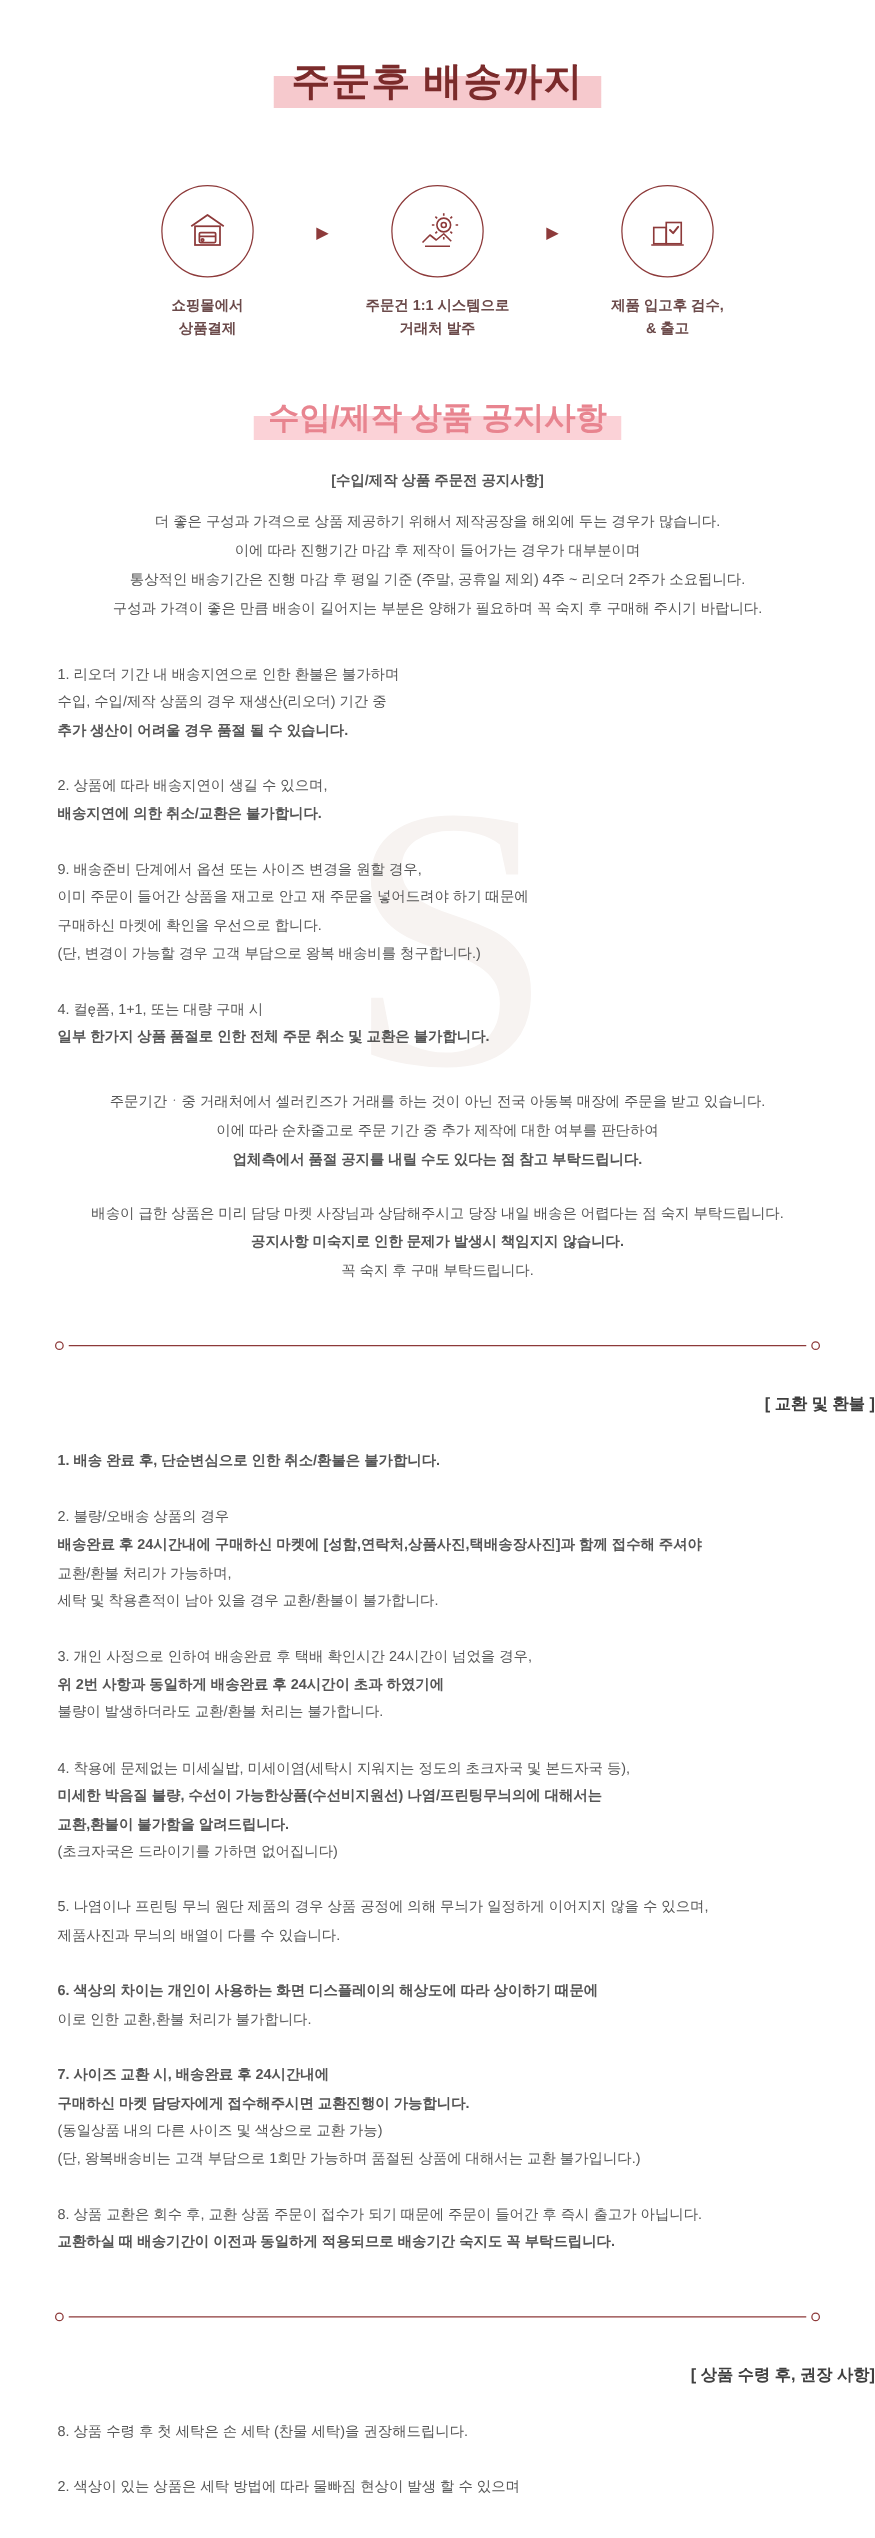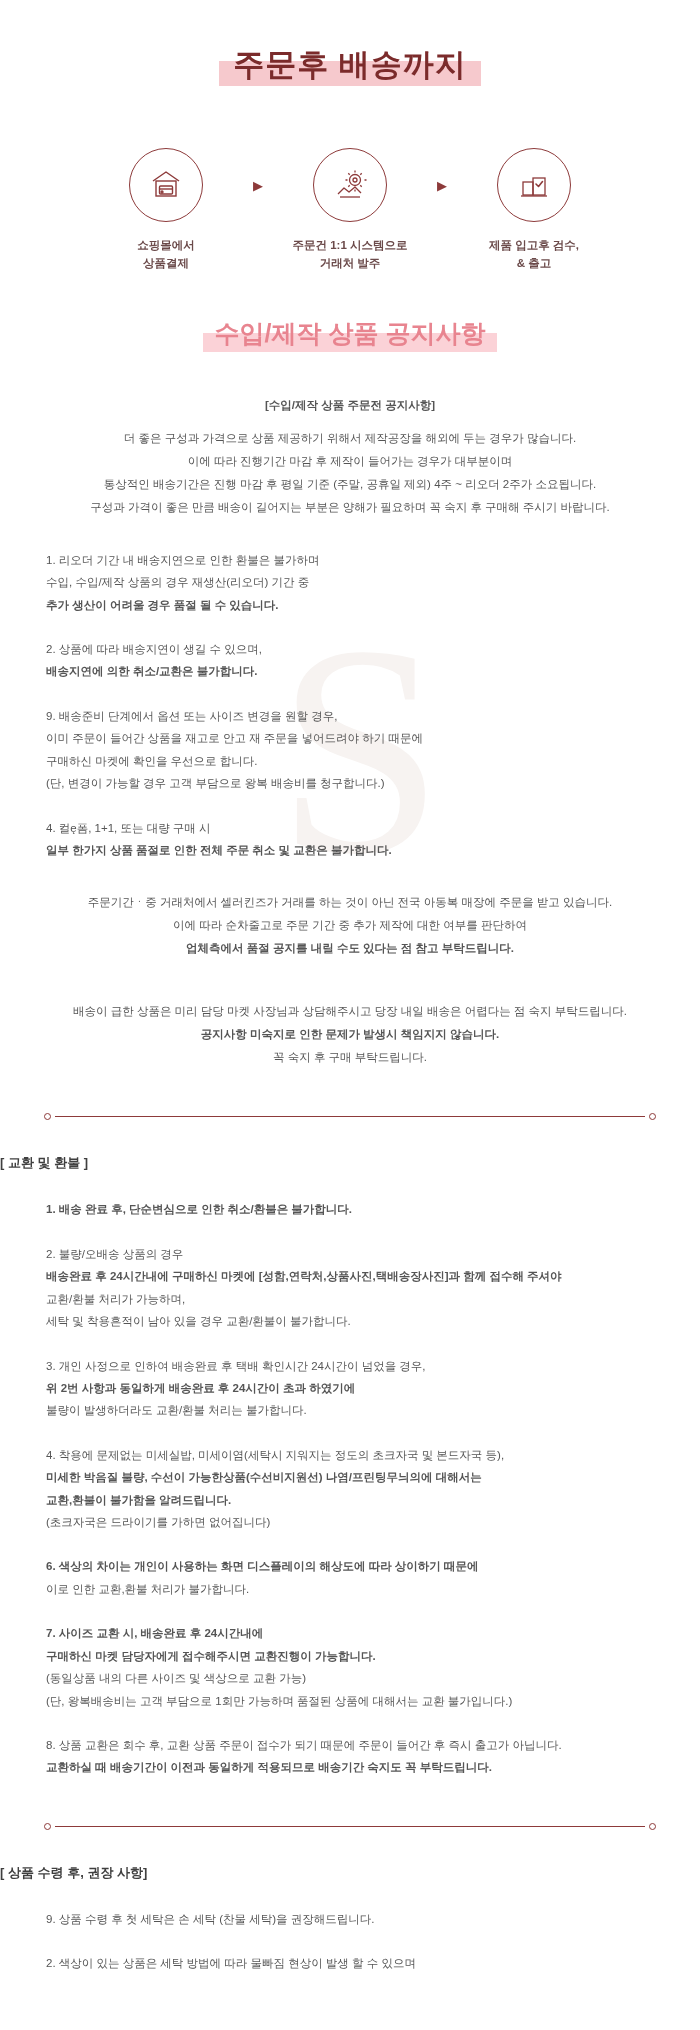--- a/index.html
+++ b/index.html
@@ -84,34 +84,34 @@
     padding:2px 12px 4px;
     background: linear-gradient(to bottom, rgba(255,255,255,0) 45%, #fbd2d7 45%, #fbd2d7 95%, rgba(255,255,255,0) 95%);
   }
 
   
   .block { text-align:center; margin-top:34px; padding:0 56px; }
   .block p { margin:0; font-size:11.5px; line-height:2.0; color:#555; }
   .hdr { font-weight:bold; color:#3f3f3f; font-size:12px; margin-bottom:10px !important; }
   .red { color:#e0464f; font-weight:bold; }
   .gap-md { margin-top:30px; }
-  .gap-lg { margin-top:40px; }
+  .gap-lg { margin-top:20px; }
 
   
   .divider {
     display:flex; align-items:center; justify-content:center;
     margin:44px 0 0; padding:0 40px;
   }
   .divider .line { flex:1; height:1px; background:#8d3a3a; }
   .divider .dot {
     width:7px; height:7px; border:1px solid #8d3a3a; border-radius:50%;
     margin:0 4px; background:#fff;
   }
 
-  .sub-head { text-align:left; font-size:13px; font-weight:bold; color:#3f3f3f; margin-top:34px; }
+  .sub-head { text-align:right; font-size:13px; font-weight:bold; color:#3f3f3f; margin-top:34px; }
 
   .list { padding:0 46px; margin-top:26px; }
   .item { text-align:left; margin-bottom:22px; }
   .item p { margin:0; font-size:11.5px; line-height:1.95; color:#555; }
 </style>
 </head>
 <body>
 
 <div class="page">
   <div class="watermark">S</div>
@@ -240,20 +240,24 @@
         <p class="red">위 2번 사항과 동일하게 배송완료 후 24시간이 초과 하였기에</p>
         <p>불량이 발생하더라도 교환/환불 처리는 불가합니다.</p>
       </div>
       <div class="item">
         <p>4. 착용에 문제없는 미세실밥, 미세이염(세탁시 지워지는 정도의 초크자국 및 본드자국 등),</p>
         <p class="red">미세한 박음질 불량, 수선이 가능한상품(수선비지원선) 나염/프린팅무늬의에 대해서는</p>
         <p class="red">교환,환불이 불가함을 알려드립니다.</p>
         <p>(초크자국은 드라이기를 가하면 없어집니다)</p>
       </div>
       <div class="item">
+        <p>5. 나염이나 프린팅 무늬 원단 제품의 경우 상품 공정에 의해 무늬가 일정하게 이어지지 않을 수 있으며,</p>
+        <p>제품사진과 무늬의 배열이 다를 수 있습니다.</p>
+      </div>
+      <div class="item">
         <p class="red">6. 색상의 차이는 개인이 사용하는 화면 디스플레이의 해상도에 따라 상이하기 때문에</p>
         <p>이로 인한 교환,환불 처리가 불가합니다.</p>
       </div>
       <div class="item">
         <p class="red">7. 사이즈 교환 시, 배송완료 후 24시간내에</p>
         <p class="red">구매하신 마켓 담당자에게 접수해주시면 교환진행이 가능합니다.</p>
         <p>(동일상품 내의 다른 사이즈 및 색상으로 교환 가능)</p>
         <p>(단, 왕복배송비는 고객 부담으로 1회만 가능하며 품절된 상품에 대해서는 교환 불가입니다.)</p>
       </div>
       <div class="item">
@@ -265,21 +269,21 @@
     <div class="divider">
       <span class="dot"></span>
       <span class="line"></span>
       <span class="dot"></span>
     </div>
 
     <div class="sub-head">[ 상품 수령 후, 권장 사항]</div>
 
     <div class="list">
       <div class="item">
-        <p>9. 상품 수령 후 첫 세탁은 손 세탁 (찬물 세탁)을 권장해드립니다.</p>
+        <p>8. 상품 수령 후 첫 세탁은 손 세탁 (찬물 세탁)을 권장해드립니다.</p>
       </div>
       <div class="item">
         <p>2. 색상이 있는 상품은 세탁 방법에 따라 물빠짐 현상이 발생 할 수 있으며</p>
 
       </div>
 
     </div>
 
   </div>
 </div>

